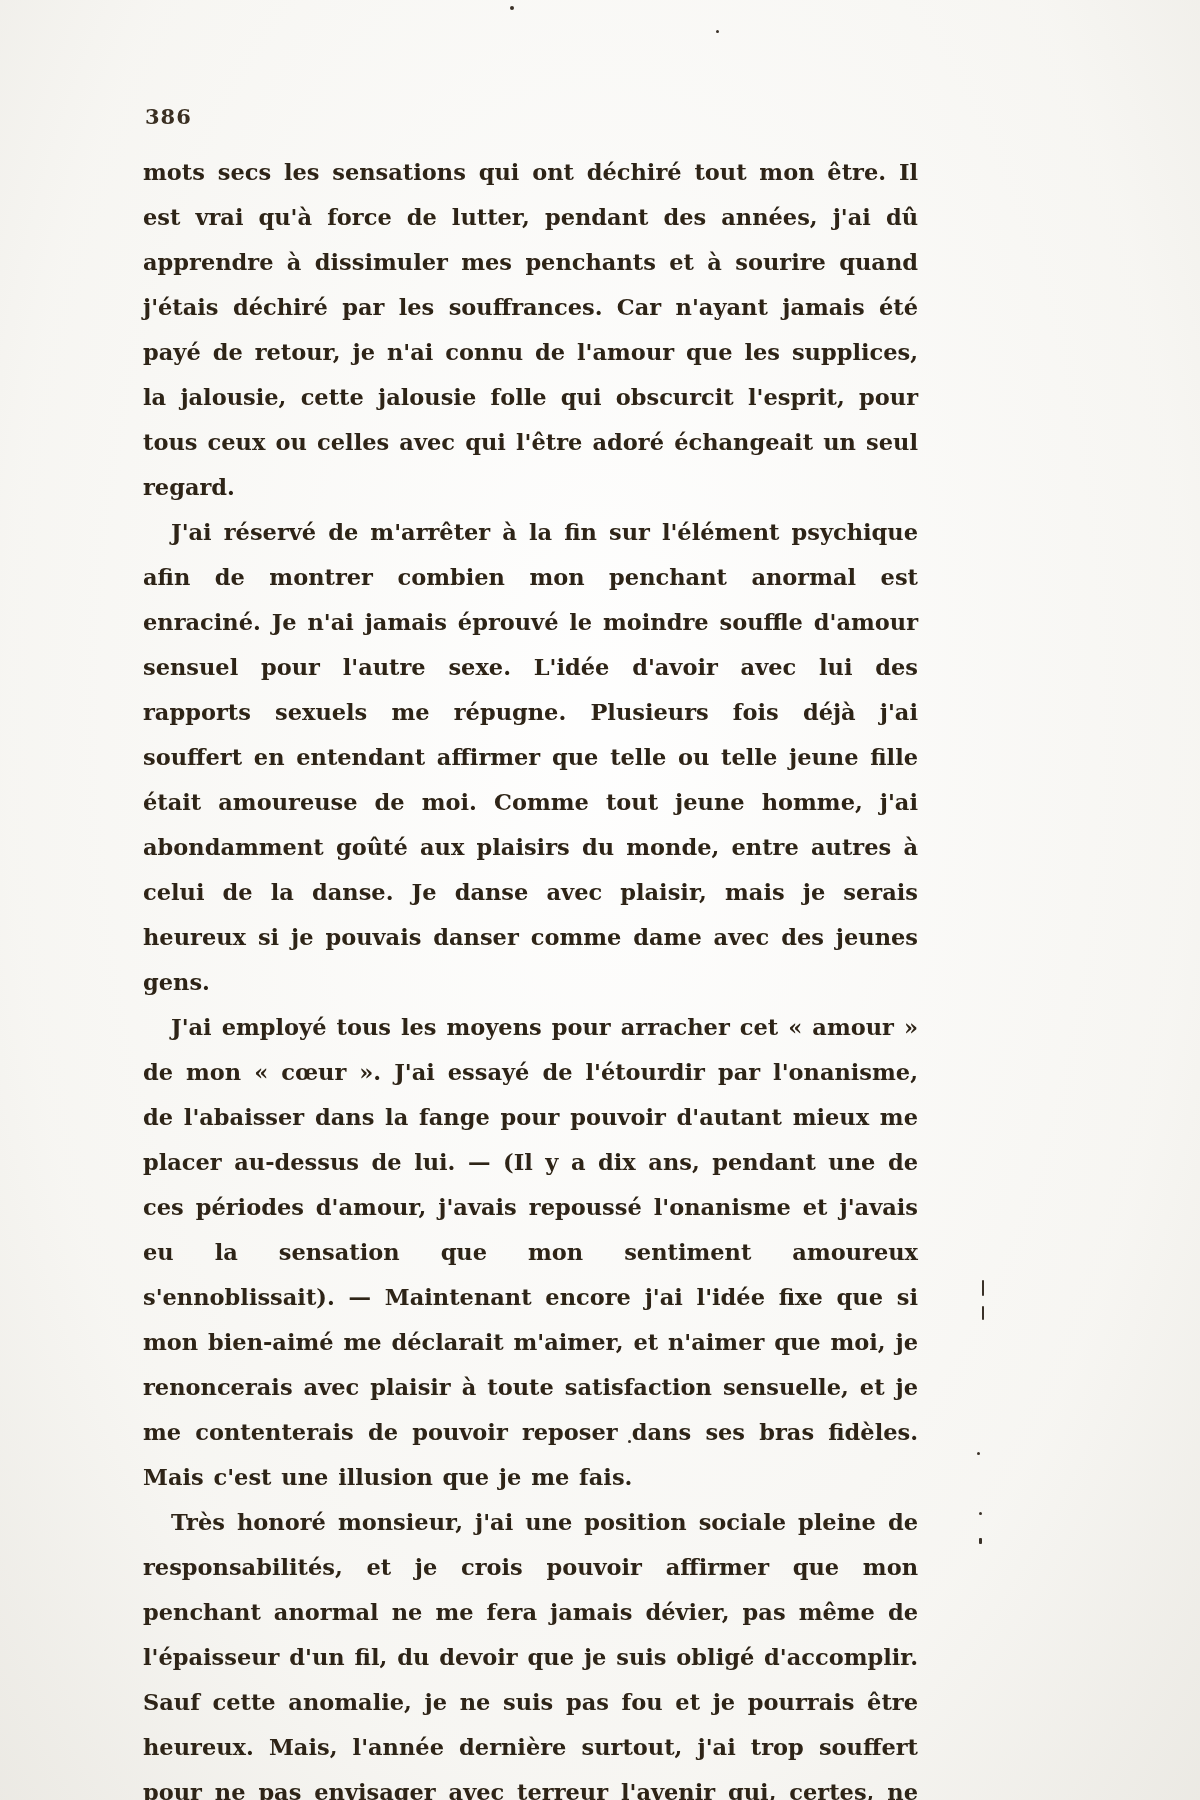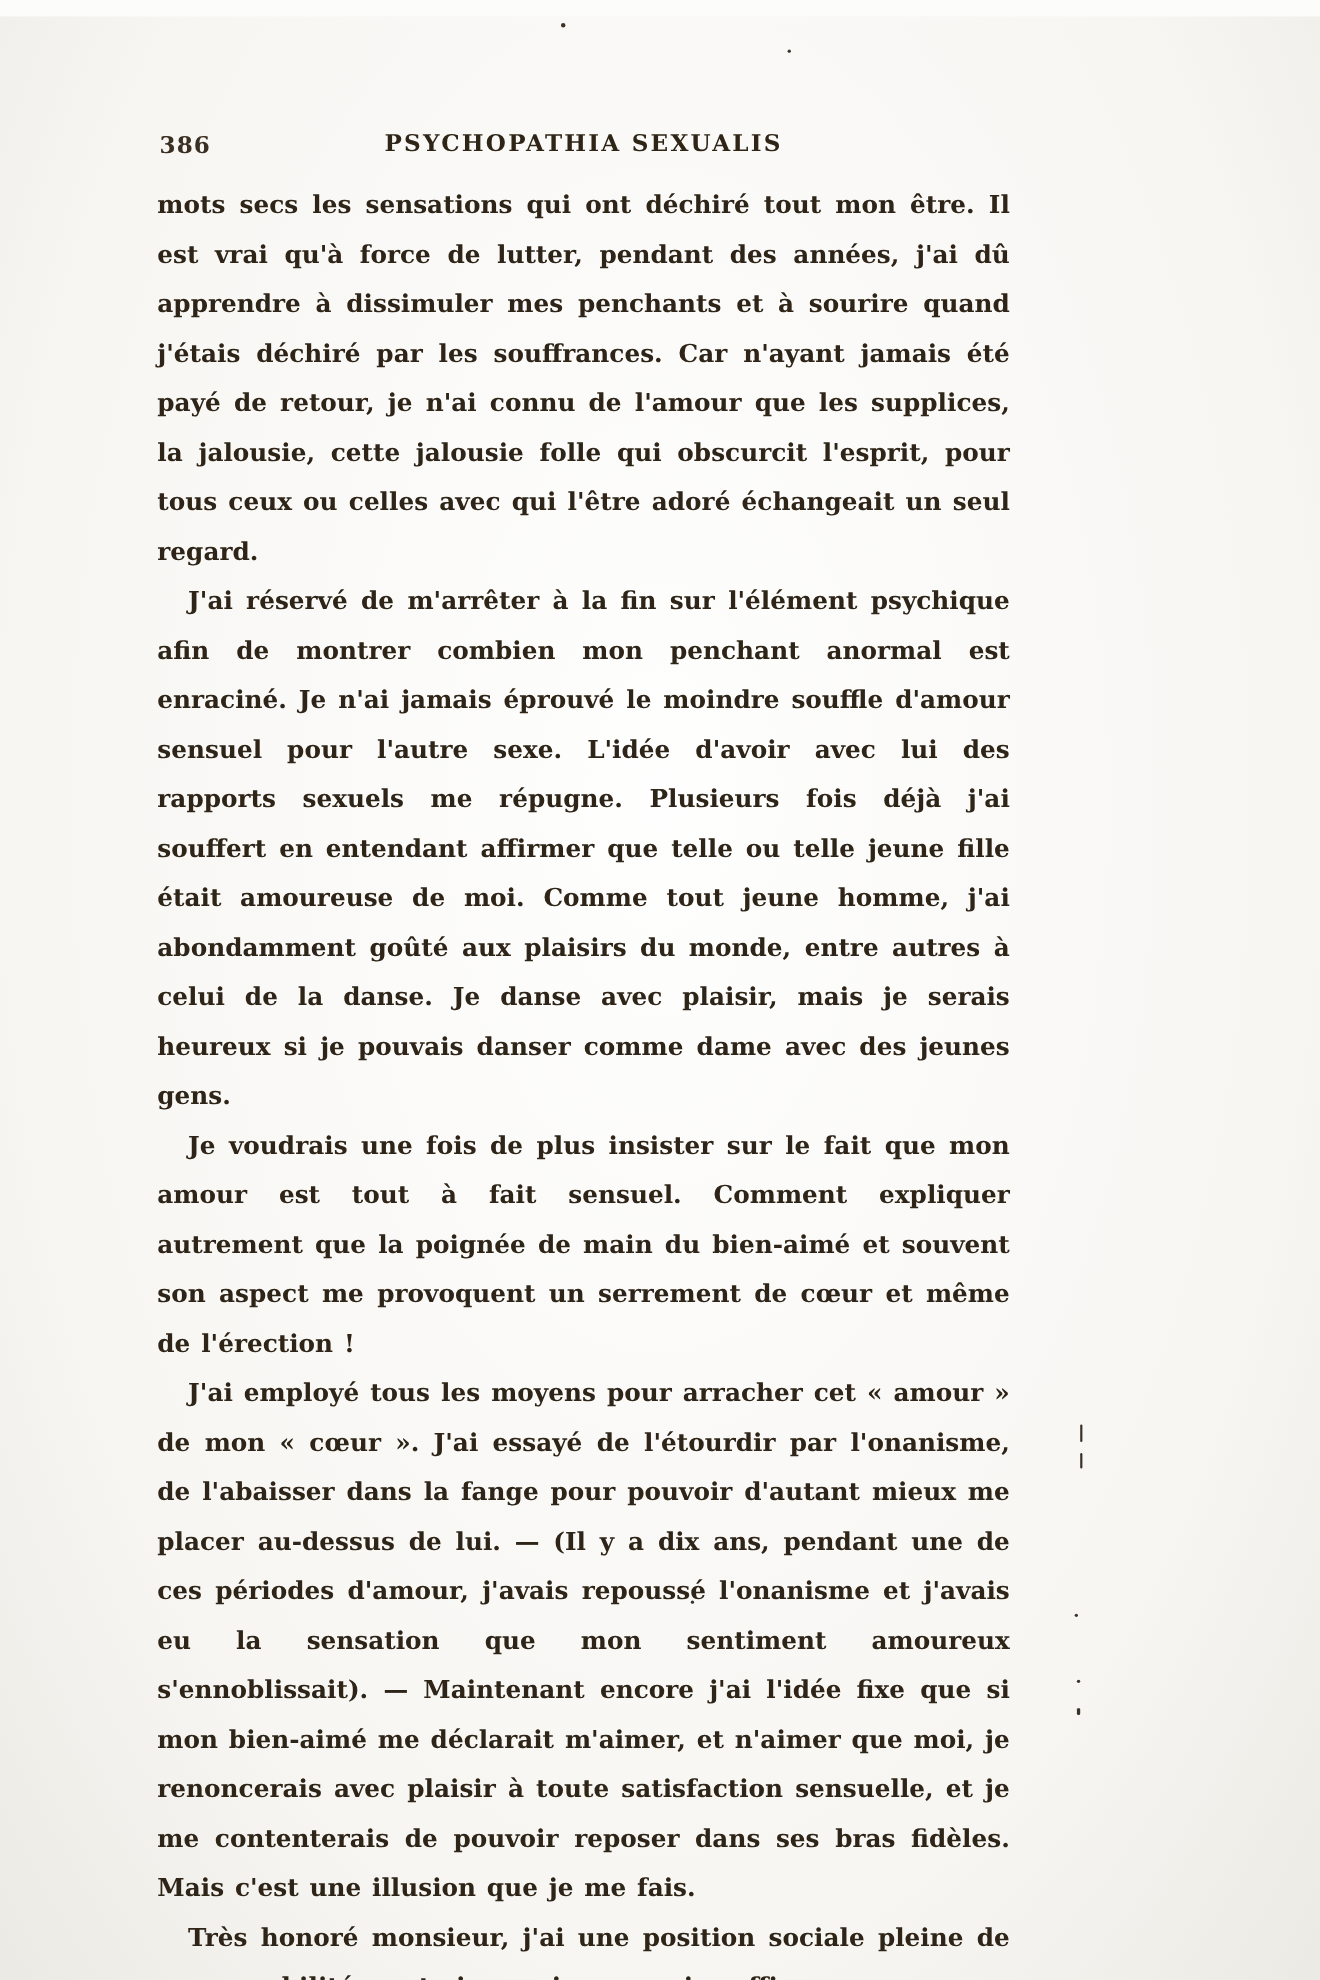--- a/index.html
+++ b/index.html
@@ -14,21 +14,20 @@
     overflow: hidden;
     background: #fcfcfa;
     font-family: "DejaVu Serif", "Liberation Serif", serif;
   }
   .scan-page {
     position: absolute;
     inset: 0;
     background:
       radial-gradient(ellipse at 50% 40%, rgba(255,255,255,0.9) 0%, rgba(245,244,240,0.6) 70%, rgba(234,232,226,0.9) 100%),
       #f9f8f5;
-    margin-top: 15px;
   }
   .text-block {
     position: absolute;
     left: 143px;
     top: 96px;
     width: 775px;
   }
   .header-row {
     position: relative;
     height: 40px;
@@ -87,27 +86,25 @@
 </style>
 </head>
 <body>
 
 <div class="scan-page">
 
   <div class="text-block">
 
     <div class="header-row">
       <span class="page-number">386</span>
-      <span class="running-title">PSYCHOPATHIA SEXUALIS</span>
     </div>
 
     <div class="body-text">
       <p class="no-indent">mots secs les sensations qui ont déchiré tout mon être. Il est vrai qu'à force de lutter, pendant des années, j'ai dû apprendre à dissimuler mes penchants et à sourire quand j'étais déchiré par les souffrances. Car n'ayant jamais été payé de retour, je n'ai connu de l'amour que les supplices, la jalousie, cette jalousie folle qui obscurcit l'esprit, pour tous ceux ou celles avec qui l'être adoré échangeait un seul regard.</p>
       <p>J'ai réservé de m'arrêter à la fin sur l'élément psychique afin de montrer combien mon penchant anormal est enraciné. Je n'ai jamais éprouvé le moindre souffle d'amour sensuel pour l'autre sexe. L'idée d'avoir avec lui des rapports sexuels me répugne. Plusieurs fois déjà j'ai souffert en entendant affirmer que telle ou telle jeune fille était amoureuse de moi. Comme tout jeune homme, j'ai abondamment goûté aux plaisirs du monde, entre autres à celui de la danse. Je danse avec plaisir, mais je serais heureux si je pouvais danser comme dame avec des jeunes gens.</p>
-      <p>Je voudrais une fois de plus insister sur le fait que mon amour est tout à fait sensuel. Comment expliquer autrement que la poignée de main du bien-aimé et souvent son aspect me provoquent un serrement de cœur et même de l'érection !</p>
       <p>J'ai employé tous les moyens pour arracher cet « amour » de mon « cœur ». J'ai essayé de l'étourdir par l'onanisme, de l'abaisser dans la fange pour pouvoir d'autant mieux me placer au-dessus de lui. — (Il y a dix ans, pendant une de ces périodes d'amour, j'avais repoussé l'onanisme et j'avais eu la sensation que mon sentiment amoureux s'ennoblissait). — Maintenant encore j'ai l'idée fixe que si mon bien-aimé me déclarait m'aimer, et n'aimer que moi, je renoncerais avec plaisir à toute satisfaction sensuelle, et je me contenterais de pouvoir reposer dans ses bras fidèles. Mais c'est une illusion que je me fais.</p>
       <p>Très honoré monsieur, j'ai une position sociale pleine de responsabilités, et je crois pouvoir affirmer que mon penchant anormal ne me fera jamais dévier, pas même de l'épaisseur d'un fil, du devoir que je suis obligé d'accomplir. Sauf cette anomalie, je ne suis pas fou et je pourrais être heureux. Mais, l'année dernière surtout, j'ai trop souffert pour ne pas envisager avec terreur l'avenir qui, certes, ne m'apportera point la réalisation de mon désir qui couve toujours sous la cendre, c'est-à-dire le désir de posséder un amant qui me comprenne et qui réponde à mon amour. Seule une telle union me donnerait un réel bonheur psychique. J'ai beaucoup réfléchi sur l'origine de mon anomalie,</p>
     </div>
 
   </div>
 
   <span class="artifact a1"></span>
   <span class="artifact a2"></span>
   <span class="artifact a3"></span>
   <span class="artifact a4"></span>

